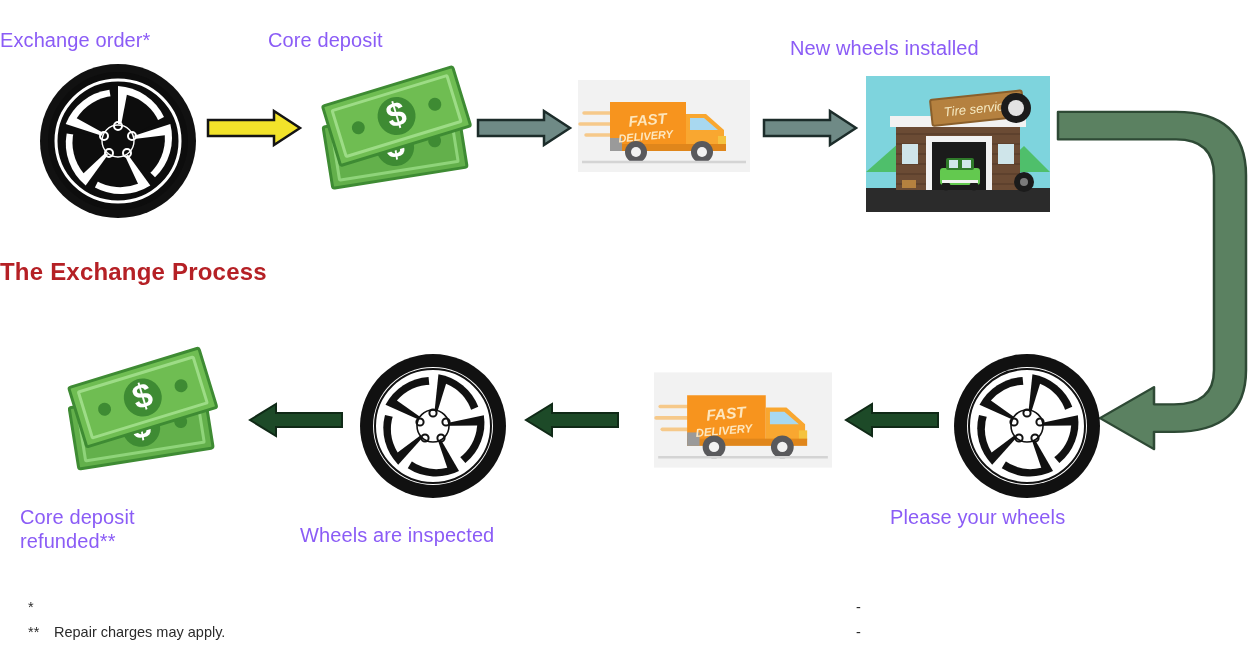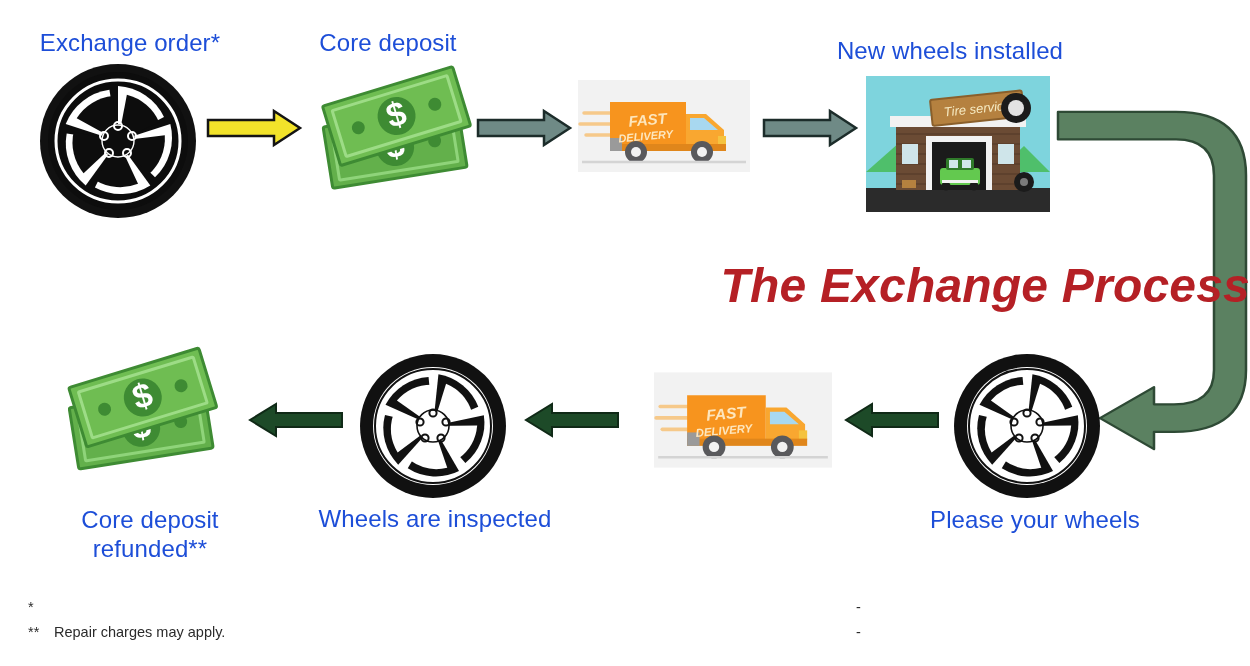--- a/index.html
+++ b/index.html
@@ -1,20 +1,20 @@
 <!DOCTYPE html>
 <html><head>
 <meta charset="utf-8">
 <style>
   html,body{margin:0;padding:0;background:#fff;}
   body{width:1250px;height:666px;overflow:hidden;font-family:"Liberation Sans",sans-serif;color:#1a1a1a;}
   #stage{position:relative;width:1250px;height:666px;background:#ffffff;}
   .abs{position:absolute;}
-  .lbl{font-size:24px;color:#1d4ed8;text-align:center;line-height:1.22;letter-spacing:.1px;white-space:pre-line;}
-  #title{font-size:48px;font-weight:bold;color:#b52025;letter-spacing:.2px;text-align:right;width:100%;font-style:italic;}
+  .lbl{font-size:20px;color:#8b5cf6;text-align:left;line-height:1.22;letter-spacing:.1px;white-space:pre-line;}
+  #title{font-size:24px;font-weight:bold;color:#b52025;letter-spacing:.2px;text-align:left;width:100%;}
   .note{font-size:14.5px;color:#2b2b2b;line-height:1.72;white-space:pre;}
   .noteRow{display:flex;}
   .noteMark{display:inline-block;width:26px;flex:0 0 26px;}
   svg{display:block;overflow:visible;}
 </style>
 </head>
 <body>
 
 <div id="stage">
 
@@ -298,21 +298,21 @@
           <circle cx="88" cy="70" r="3.6"></circle>
         <circle cx="83" cy="86" r="3.6"></circle>
           <circle cx="67" cy="86" r="3.6"></circle>
         <circle cx="62" cy="70" r="3.6"></circle>
       </g>
     </svg>
   </div>
 
   <div class="abs lbl" style="left:20px;top:505px;width:260px;">Core deposit
 refunded**</div>
-  <div class="abs lbl" style="left:300px;top:504px;width:270px;">Wheels are inspected</div>
+  <div class="abs lbl" style="left:300px;top:523px;width:270px;">Wheels are inspected</div>
   <div class="abs lbl" style="left:890px;top:505px;width:290px;">Please your wheels</div>
 
   <div class="abs" style="left:28px;top:595px;width:420px;">
     <div class="note noteRow">
       <span class="noteMark">*</span>
     </div>
     <div class="note noteRow">
       <span class="noteMark">**</span>
       <span>Repair charges may apply.</span>
     </div>

